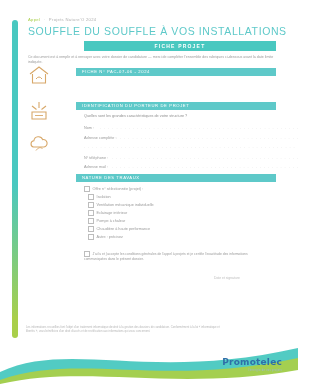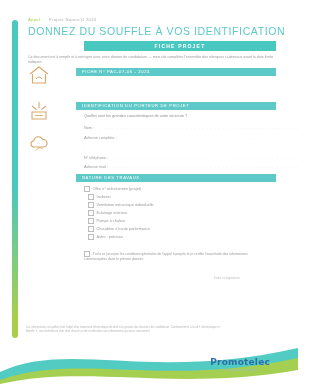--- a/index.html
+++ b/index.html
@@ -104,21 +104,21 @@
   }
   
   .swoosh{
     position:absolute;left:0;bottom:0;width:298px;height:64px;overflow:hidden;
   }
   .footnote{
     position:absolute;left:26px;top:326px;width:200px;
     font-size:2.8px;line-height:3.6px;color:#b5b5b5;
   }
   .logo{
-    position:absolute;right:28px;bottom:14px;text-align:center;
+    position:absolute;right:16px;bottom:14px;text-align:right;
   }
   .logo .mark{
     font-size:3px;color:#9fb9d6;letter-spacing:.4px;display:block;
     margin-bottom:1px;
   }
   .logo .name{
     font-size:9px;color:#2f6fa8;letter-spacing:.2px;font-weight:bold;
     font-family:"DejaVu Sans", sans-serif;
   }
   .logo .tag{
@@ -132,21 +132,21 @@
 
   <div class="left-bar"></div>
   <div class="left-bar-bottom"></div>
 
   <div class="kicker">
     <span>Appel</span>
     <span class="sep">·</span>
     <span class="grey">Projets Nature'O 2024</span>
   </div>
 
-  <div class="title">DONNEZ DU SOUFFLE À VOS IDENTIFICATION</div>
+  <div class="title">SOUFFLE DU SOUFFLE À VOS INSTALLATIONS</div>
 
   <div class="band">
     <span>FICHE PROJET</span>
   </div>
 
   <div class="subtitle">Ce document est à remplir et à renvoyer avec votre dossier de candidature — merci de compléter l'ensemble des rubriques ci-dessous avant la date limite indiquée.</div>
 
   <div class="icon icon-1">
     <svg viewBox="0 0 26 26" fill="none" stroke="#d8a86a" stroke-width="1.1">
       <path d="M4 12 L13 5 L22 12"></path>

